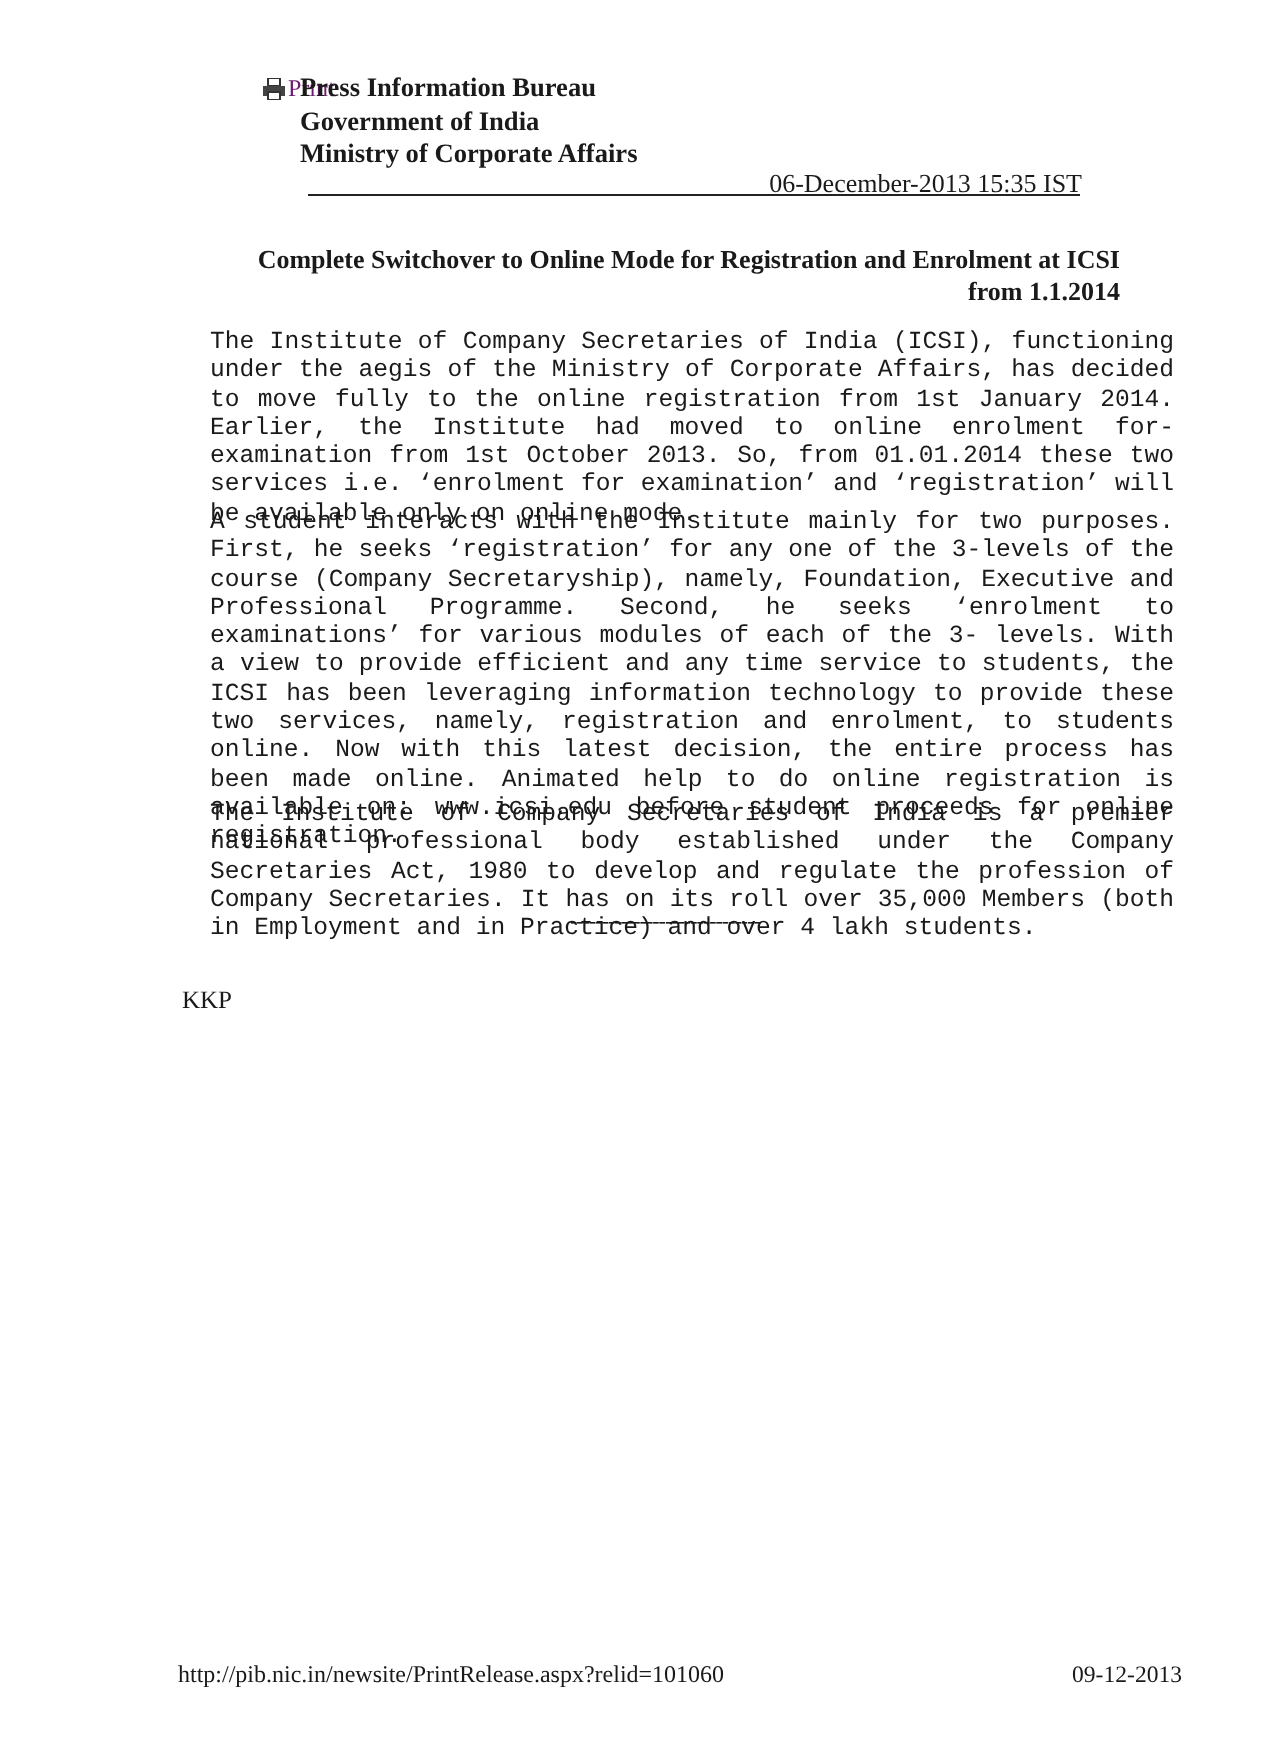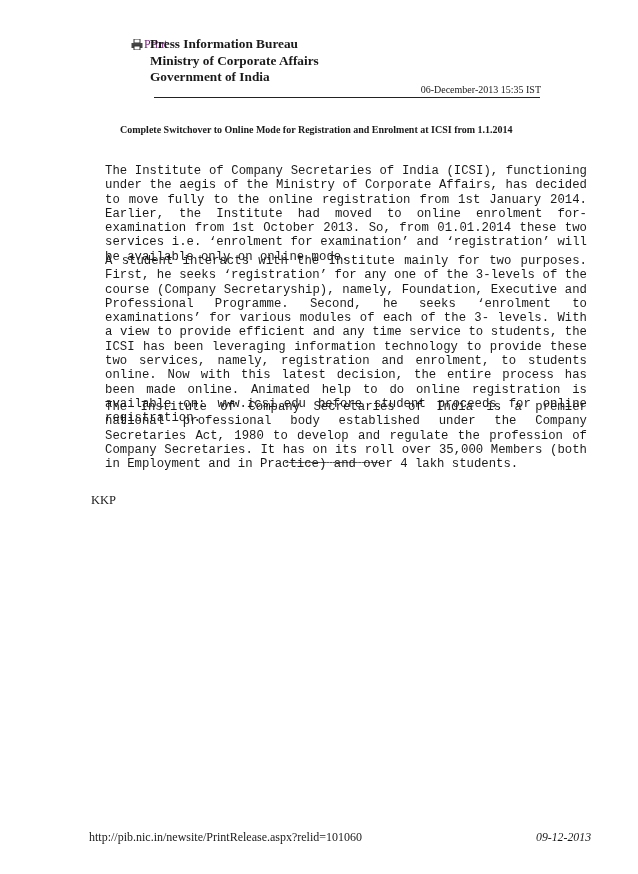--- a/index.html
+++ b/index.html
@@ -3,48 +3,48 @@
   <meta charset="utf-8">
   <style>
     html, body { margin: 0; padding: 0; }
     body {
       width: 638px; height: 874px; background: #ffffff; position: relative; overflow: hidden;
       font-family: "Liberation Serif", serif; color: #1a1a1a;
     }
     .print-link { position: absolute; left: 131px; top: 37px; font-size: 12px; color: #701a75; display: flex; align-items: center; gap: 1px; }
     .print-icon { width: 12px; height: 11px; display: inline-block; }
     .header { position: absolute; left: 150px; width: 380px; top: 36px; text-align: left; font-weight: bold; font-size: 13.3px; line-height: 16.5px; }
-    .dateline { position: absolute; right: 97px; top: 84px; font-size: 10px; }
+    .dateline { position: absolute; right: 97px; top: 84px; font-size: 13px; }
     .rule { position: absolute; left: 154px; width: 386px; top: 97px; border-top: 1px solid #222; }
-    .title { position: absolute; left: 120px; width: 440px; top: 122px; text-align: left; font-weight: bold; font-size: 10px; line-height: 15.5px; }
+    .title { position: absolute; left: 120px; width: 440px; top: 122px; text-align: right; font-weight: bold; font-size: 13px; line-height: 15.5px; }
     .para { position: absolute; left: 105px; width: 482px; text-align: justify; font-size: 12.3px; line-height: 14.3px; font-family: Liberation Mono, monospace; }
     .p1 { top: 164px; }
     .p2 { top: 254px; }
     .p3 { top: 400px; }
     .separator { position: absolute; left: 285px; width: 120px; top: 455px; font-size: 11px; letter-spacing: -0.5px; overflow: hidden; white-space: nowrap; }
     .signoff { position: absolute; left: 91px; top: 493px; font-size: 12.5px; }
     .footer-url { position: absolute; left: 89px; top: 830px; font-size: 12px; }
-    .footer-date { position: absolute; left: 536px; top: 830px; font-size: 11.8px; font-style: italic; }
+    .footer-date { position: absolute; left: 536px; top: 830px; font-size: 11.8px; }
   </style>
 </head>
 <body>
 
 <div class="print-link">
   <svg class="print-icon" viewBox="0 0 12 11">
     <rect x="3" y="0" width="6" height="4" fill="#fff" stroke="#333" stroke-width="1"></rect>
     <rect x="0.5" y="4" width="11" height="5" fill="#444"></rect>
     <rect x="3" y="7" width="6" height="4" fill="#fff" stroke="#333" stroke-width="1"></rect>
   </svg>
   <span>Print</span>
 </div>
 
 <div class="header">
   <div>Press Information Bureau</div>
+  <div>Government of India</div>
   <div>Ministry of Corporate Affairs</div>
-  <div>Government of India</div>
 </div>
 
 <div class="dateline">06-December-2013 15:35 IST</div>
 <div class="rule"></div>
 
 <div class="title">Complete Switchover to Online Mode for Registration and Enrolment at ICSI from 1.1.2014</div>
 
 <p class="para p1" style="margin:0">The Institute of Company Secretaries of India (ICSI), functioning under the aegis of the Ministry of Corporate Affairs, has decided to move fully to the online registration from 1st January 2014. Earlier, the Institute had moved to online enrolment for-examination from 1st October 2013. So, from 01.01.2014 these two services i.e. ‘enrolment for examination’ and ‘registration’ will be available only on online mode.</p>
 <p class="para p2" style="margin:0">A student interacts with the Institute mainly for two purposes. First, he seeks ‘registration’ for any one of the 3-levels of the course (Company Secretaryship), namely, Foundation, Executive and Professional Programme. Second, he seeks ‘enrolment to examinations’ for various modules of each of the 3- levels. With a view to provide efficient and any time service to students, the ICSI has been leveraging information technology to provide these two services, namely, registration and enrolment, to students online. Now with this latest decision, the entire process has been made online. Animated help to do online registration is available on: www.icsi.edu before student proceeds for online registration.</p>
 <p class="para p3" style="margin:0">The Institute of Company Secretaries of India is a premier national professional body established under the Company Secretaries Act, 1980 to develop and regulate the profession of Company Secretaries. It has on its roll over 35,000 Members (both in Employment and in Practice) and over 4 lakh students.</p>

